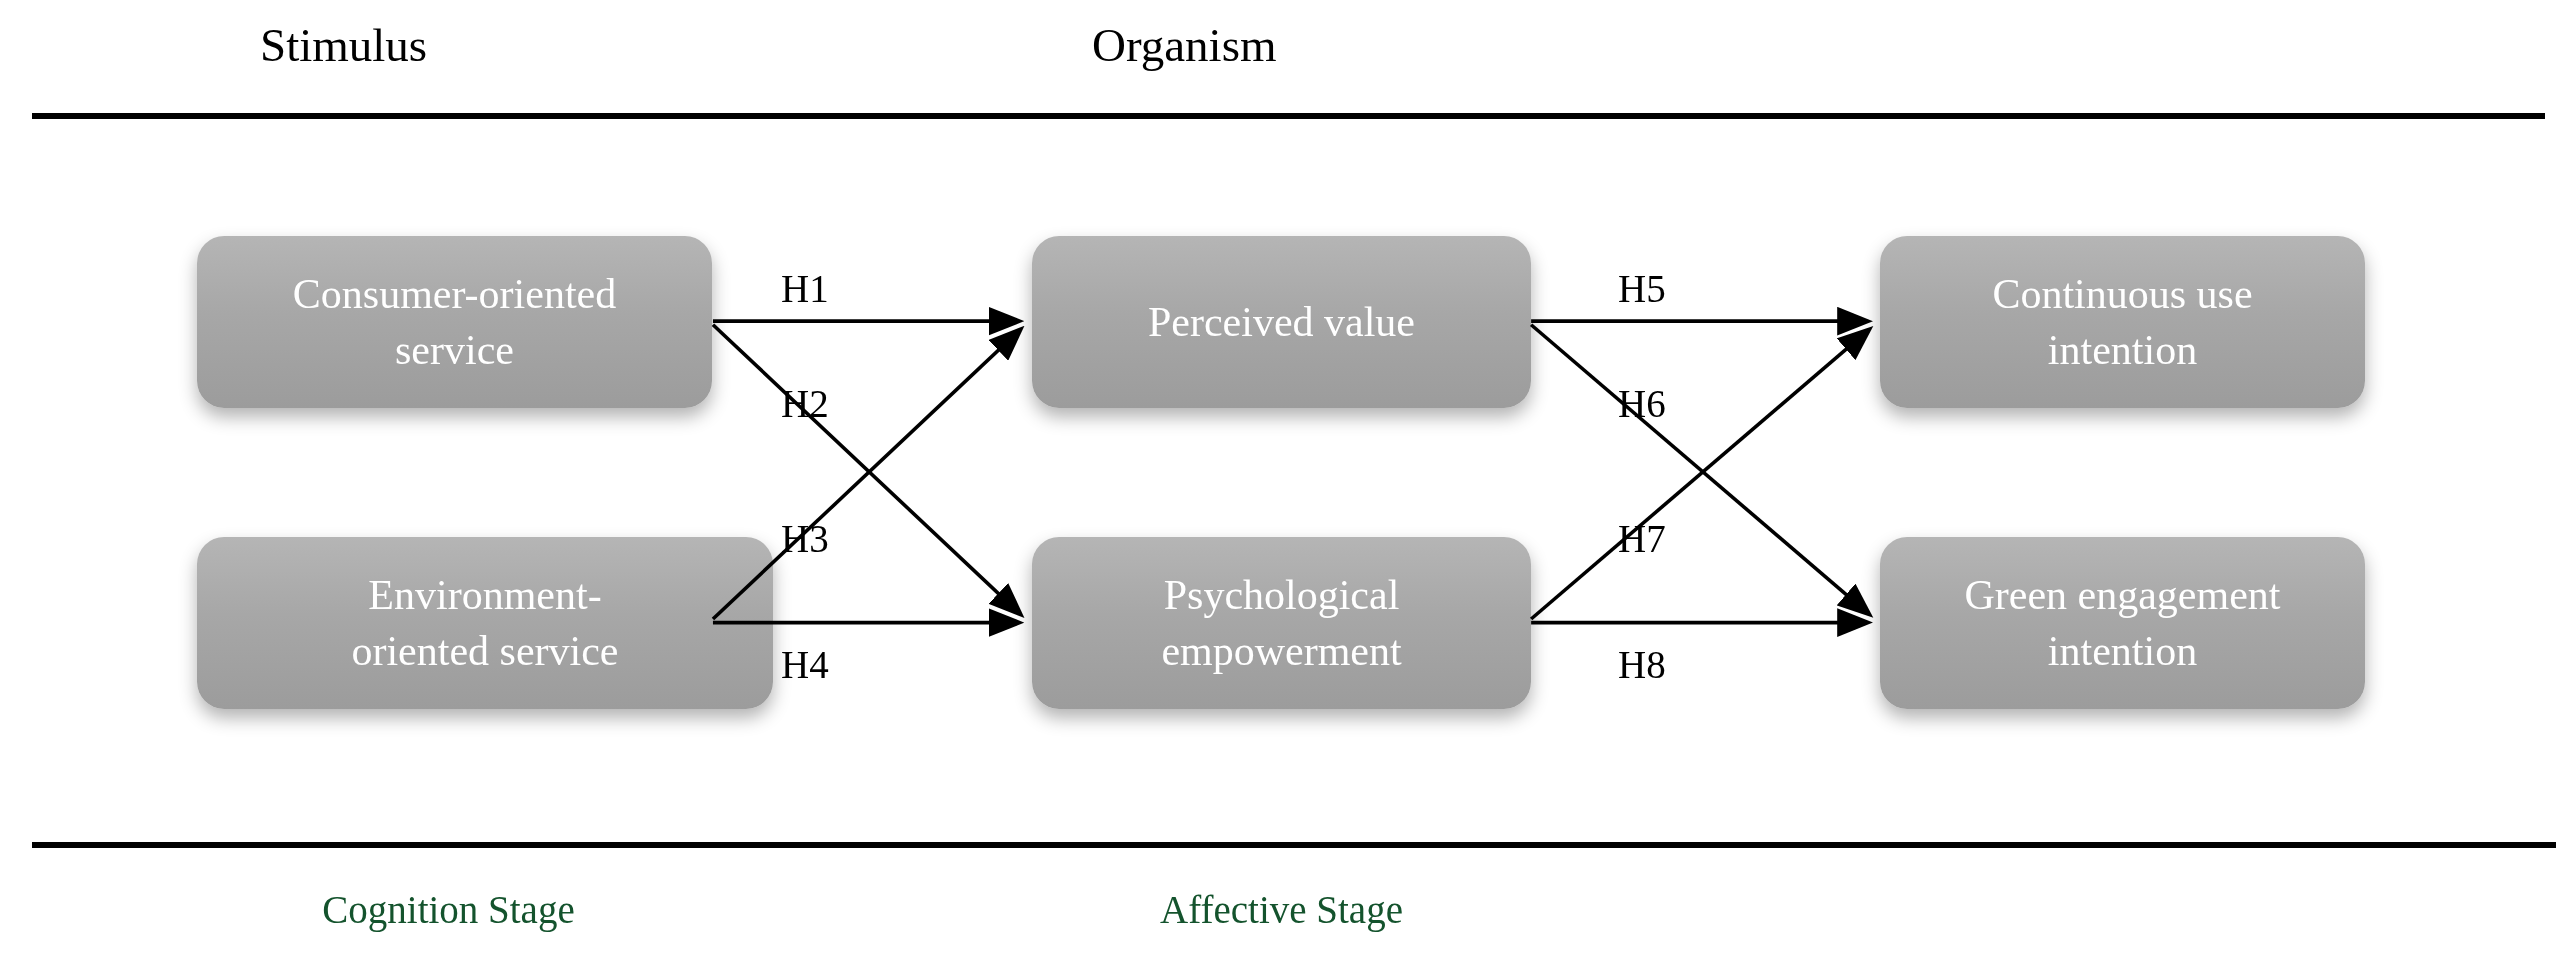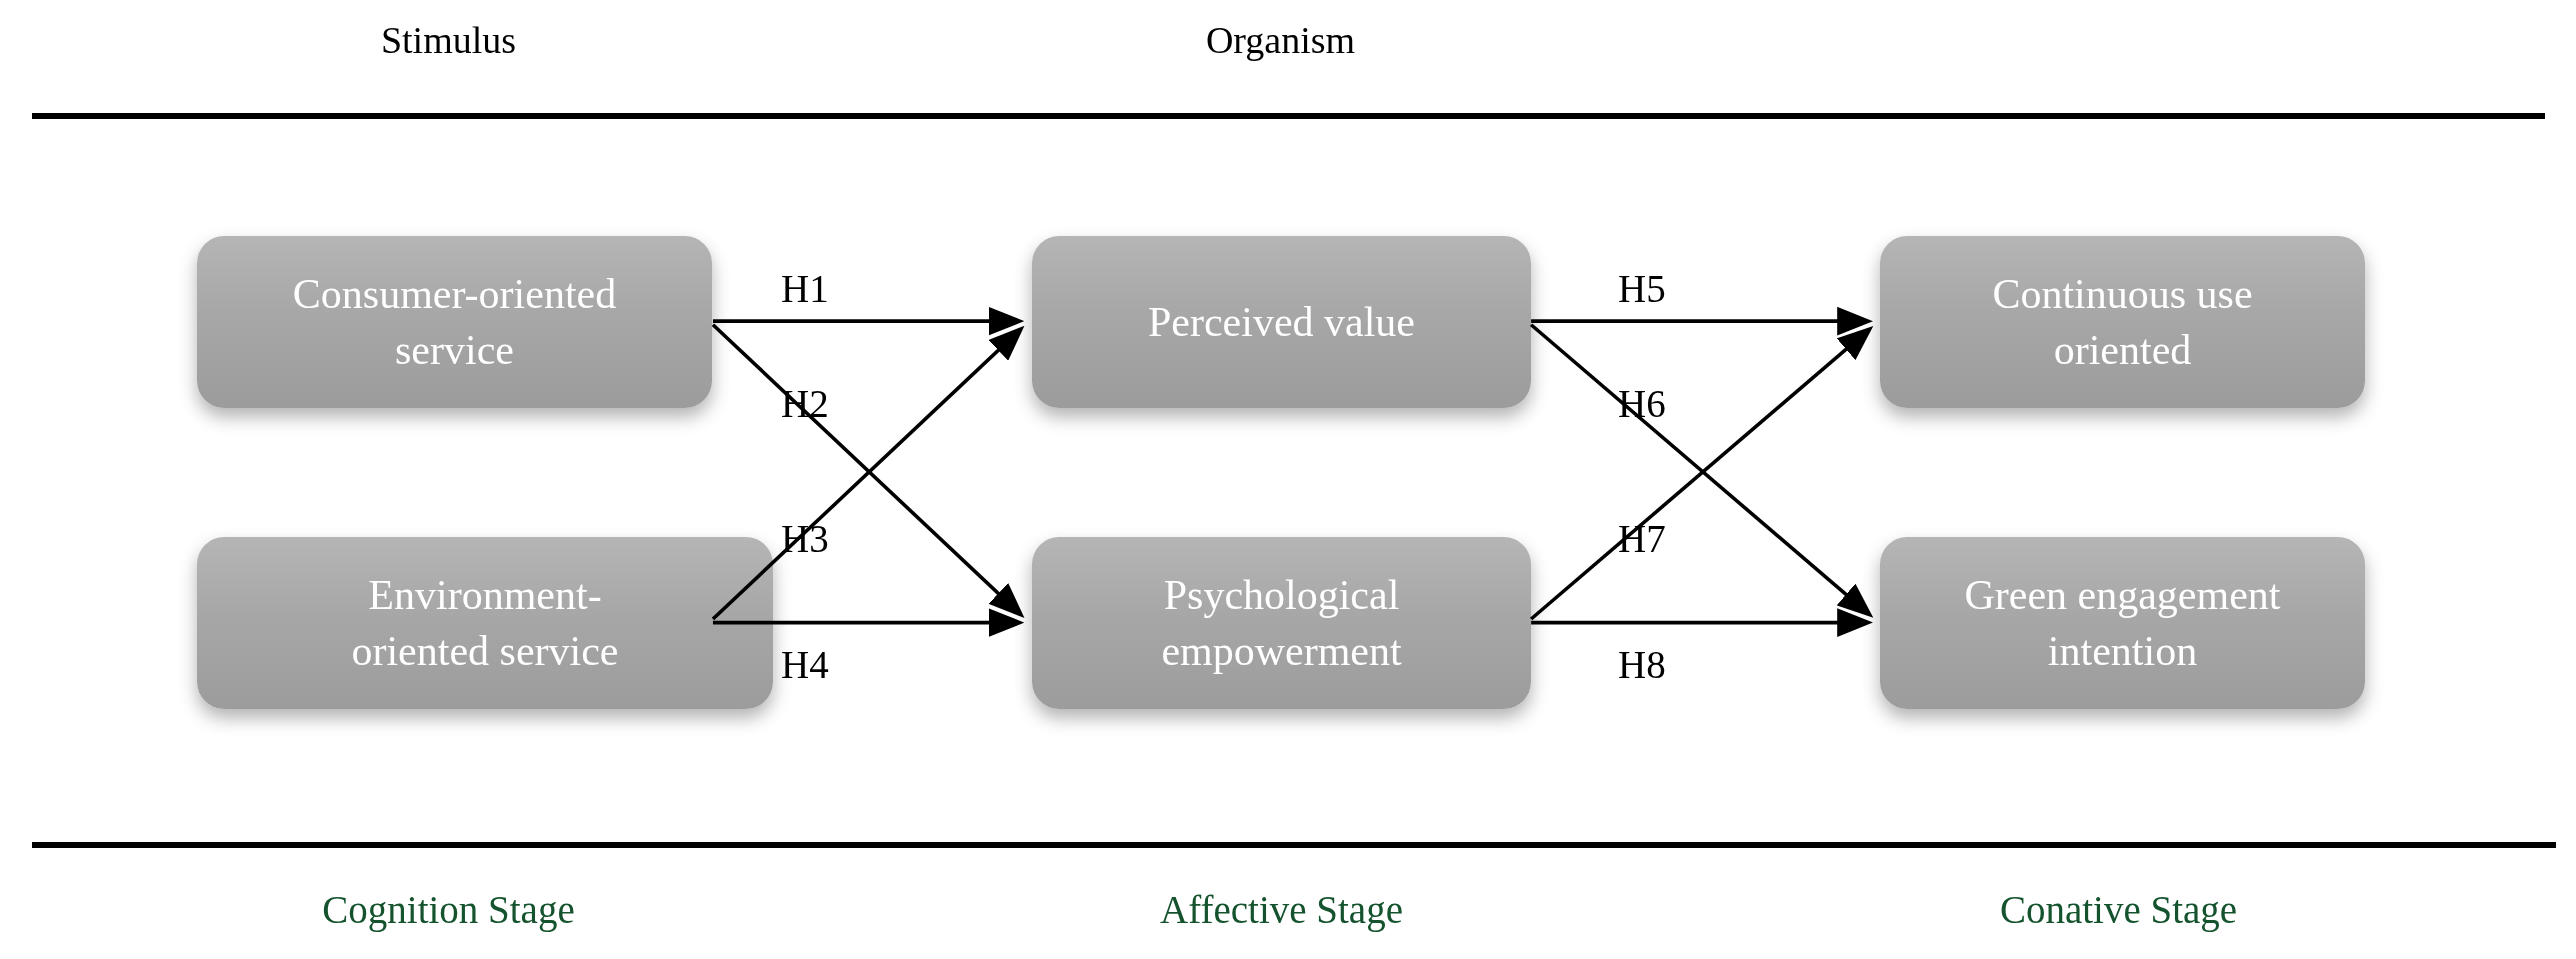--- a/index.html
+++ b/index.html
@@ -8,21 +8,21 @@
     width: 2576px; height: 959px;
     font-family: "Liberation Serif", "DejaVu Serif", serif;
     color: #000000;
     overflow: hidden;
   }
   .canvas { position: relative; width: 2576px; height: 959px; background: #ffffff; }
 
   
   .col-header {
     position: absolute; top: 18px; width: 377px;
-    text-align: center; font-size: 38px; color: #000000;
+    text-align: left; font-size: 47px; color: #000000;
   }
   .hdr-stimulus  { left: 260px; }
   .hdr-organism  { left: 1092px; }
   .hdr-response  { left: 1912px; }
 
   
   .rule { position: absolute; background: #000000; height: 6.3px; }
   .rule-top    { left: 32px; top: 113px; width: 2513px; }
   .rule-bottom { left: 32px; top: 842px; width: 2524px; }
 
@@ -83,21 +83,21 @@
   <div class="rule rule-top"></div>
 
   <div class="box box-consumer">Consumer-oriented
 service</div>
   <div class="box box-environment">Environment-
 oriented service</div>
   <div class="box box-perceived">Perceived value</div>
   <div class="box box-psychological">Psychological
 empowerment</div>
   <div class="box box-continuous">Continuous use
-oriented</div>
+intention</div>
   <div class="box box-green">Green engagement
 intention</div>
 
   <svg class="arrows" viewBox="0 0 2870 1069" xmlns="http://www.w3.org/2000/svg" aria-hidden="true">
     <defs>
       <marker id="arrowhead" markerWidth="10" markerHeight="8" refX="8.2" refY="4" orient="auto" markerUnits="strokeWidth">
         <path d="M0,0 L10,4 L0,8 Z" fill="#000000"></path>
       </marker>
     </defs>
 
@@ -118,16 +118,15 @@
   <div class="hyp hyp-h4">H4</div>
   <div class="hyp hyp-h5">H5</div>
   <div class="hyp hyp-h6">H6</div>
   <div class="hyp hyp-h7">H7</div>
   <div class="hyp hyp-h8">H8</div>
 
   <div class="rule rule-bottom"></div>
 
   <div class="stage stage-cognition">Cognition Stage</div>
   <div class="stage stage-affective">Affective Stage</div>
-  <div class="stage stage-conative">Conative Stage</div>
 
 </div>
 
 
 </body></html>

